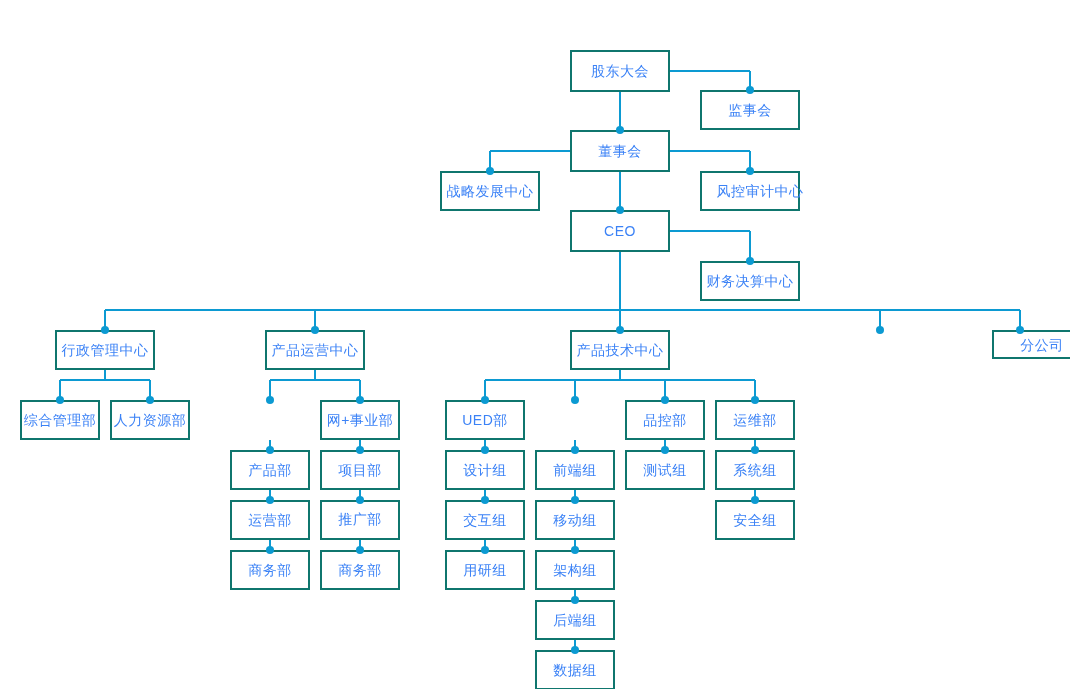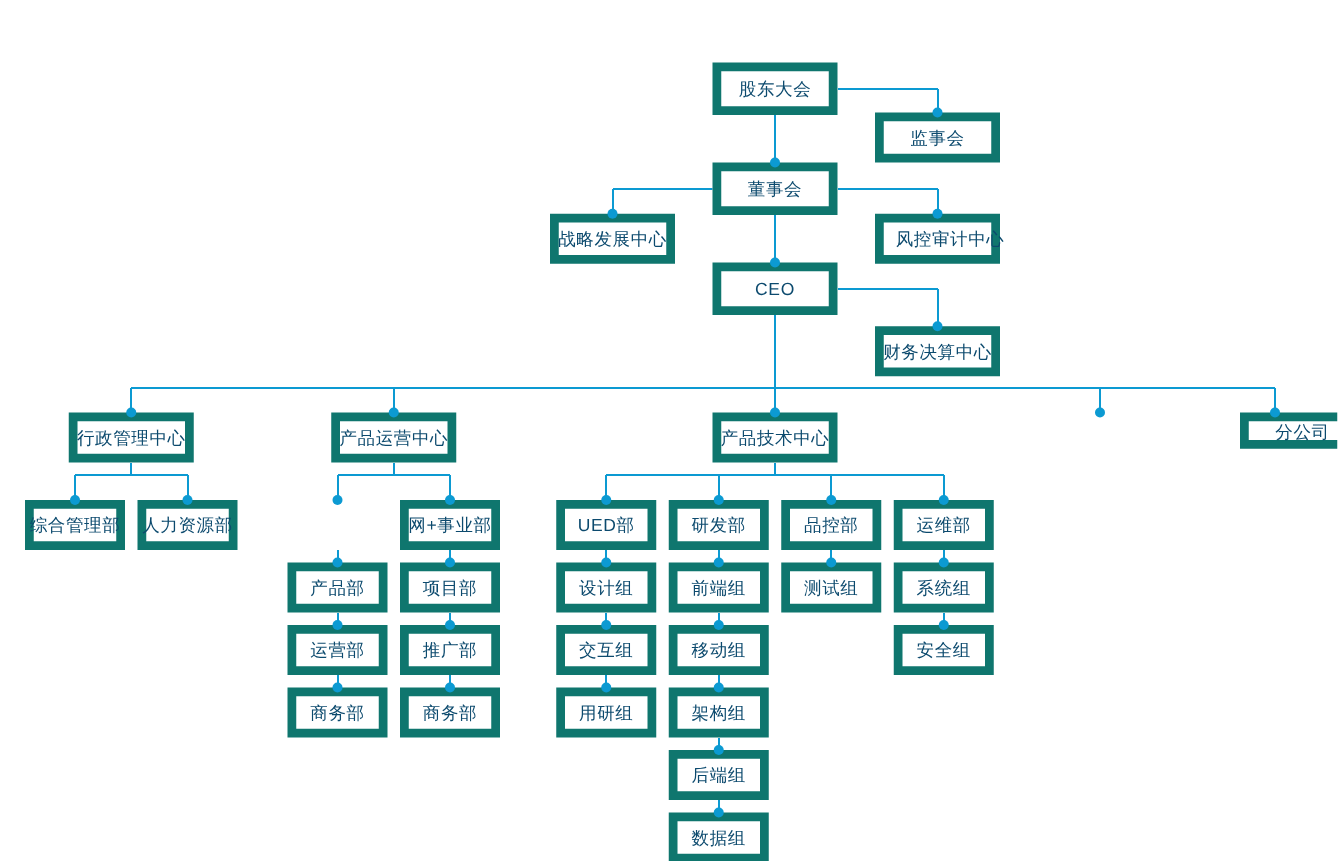--- a/index.html
+++ b/index.html
@@ -26,23 +26,23 @@
   #node-layer {
     position: absolute;
     left: 0;
     top: 0;
     width: 1070px;
     height: 689px;
   }
   .node {
     position: absolute;
     box-sizing: border-box;
-    border: 7px solid #0f766e;
+    border: 2px solid #0f766e;
     background: #ffffff;
-    color: #0c4a6e;
+    color: #3b82f6;
     font-size: 14px;
     line-height: 1;
     display: flex;
     align-items: center;
     justify-content: center;
     text-align: center;
     white-space: nowrap;
     letter-spacing: 0.5px;
   }
   .node.wide { font-size: 14px; }
@@ -153,34 +153,31 @@
       </div>
       <div class="node" style="left: 230px; top: 450px; width: 80px; height: 40px;">
         <span>产品部</span>
       </div>
       <div class="node" style="left: 320px; top: 450px; width: 80px; height: 40px;">
         <span>项目部</span>
       </div>
       <div class="node" style="left: 230px; top: 500px; width: 80px; height: 40px;">
         <span>运营部</span>
       </div>
-      <div class="node" style="left: 320px; top: 500px; width: 80px; height: 40px;">
+      <div class="node" style="left: 320px; top: 500px; width: 80px; height: 40px; font-family: Liberation Mono, monospace;">
         <span>推广部</span>
       </div>
       <div class="node" style="left: 230px; top: 550px; width: 80px; height: 40px;">
         <span>商务部</span>
       </div>
       <div class="node" style="left: 320px; top: 550px; width: 80px; height: 40px;">
         <span>商务部</span>
       </div>
       <div class="node" style="left: 445px; top: 400px; width: 80px; height: 40px;">
         <span>UED部</span>
-      </div>
-      <div class="node" style="left: 535px; top: 400px; width: 80px; height: 40px;">
-        <span>研发部</span>
       </div>
       <div class="node" style="left: 625px; top: 400px; width: 80px; height: 40px;">
         <span>品控部</span>
       </div>
       <div class="node" style="left: 715px; top: 400px; width: 80px; height: 40px;">
         <span>运维部</span>
       </div>
       <div class="node" style="left: 445px; top: 450px; width: 80px; height: 40px;">
         <span>设计组</span>
       </div>

